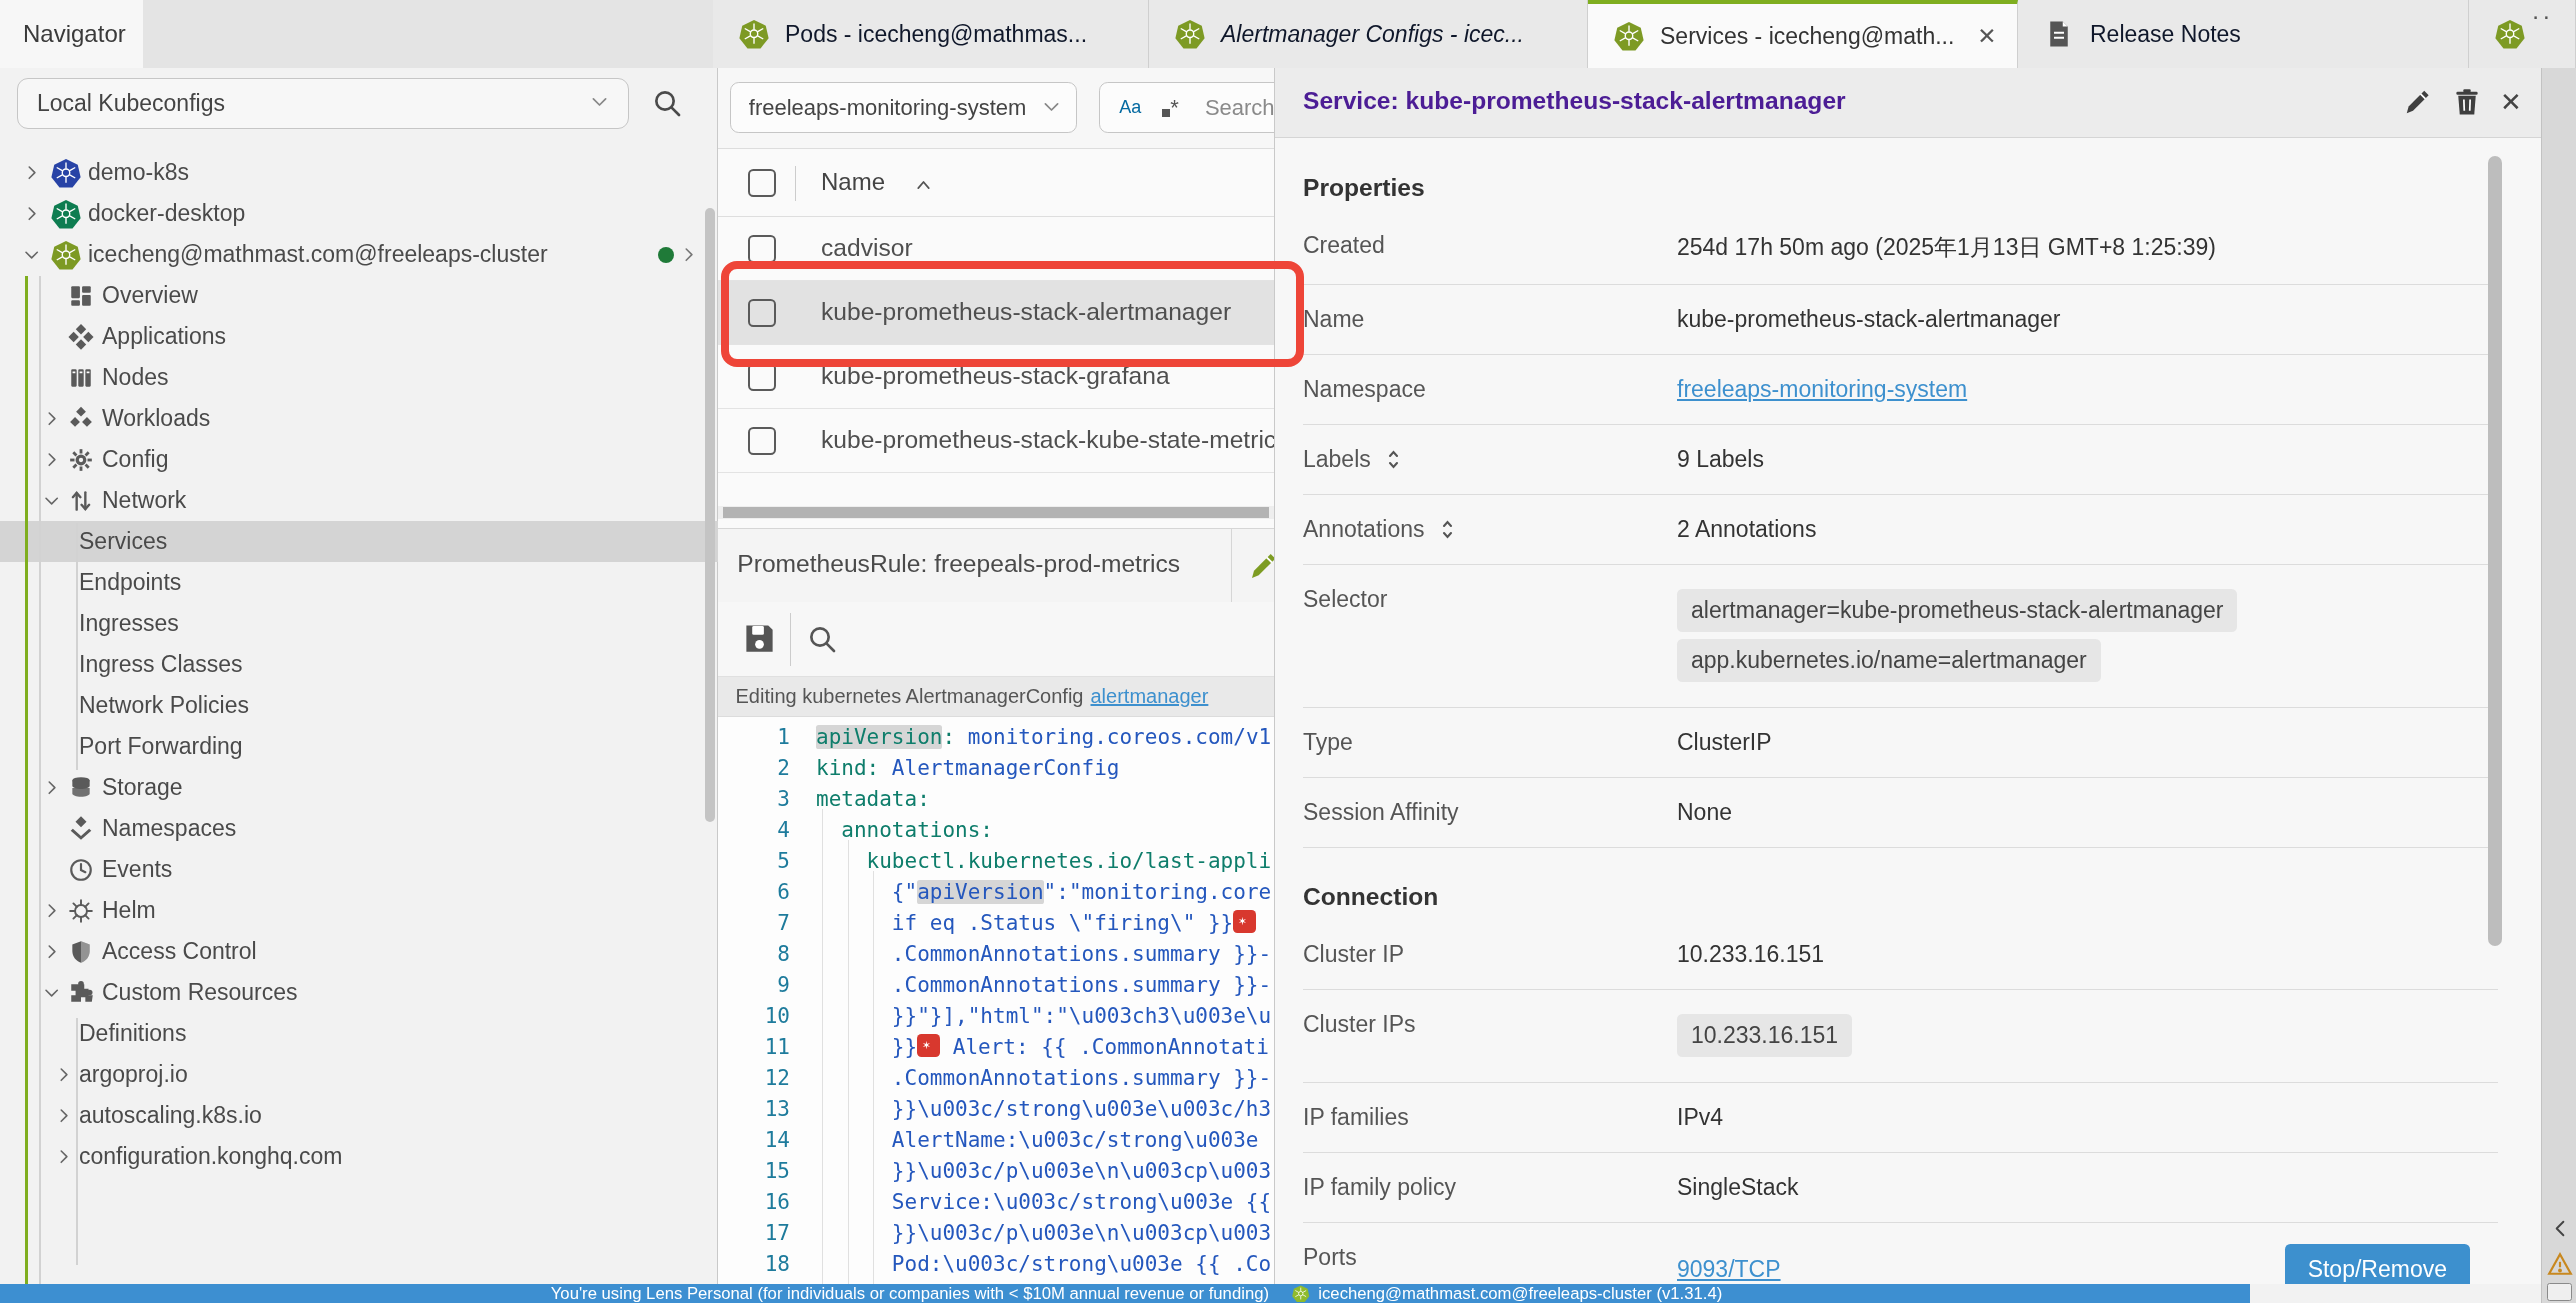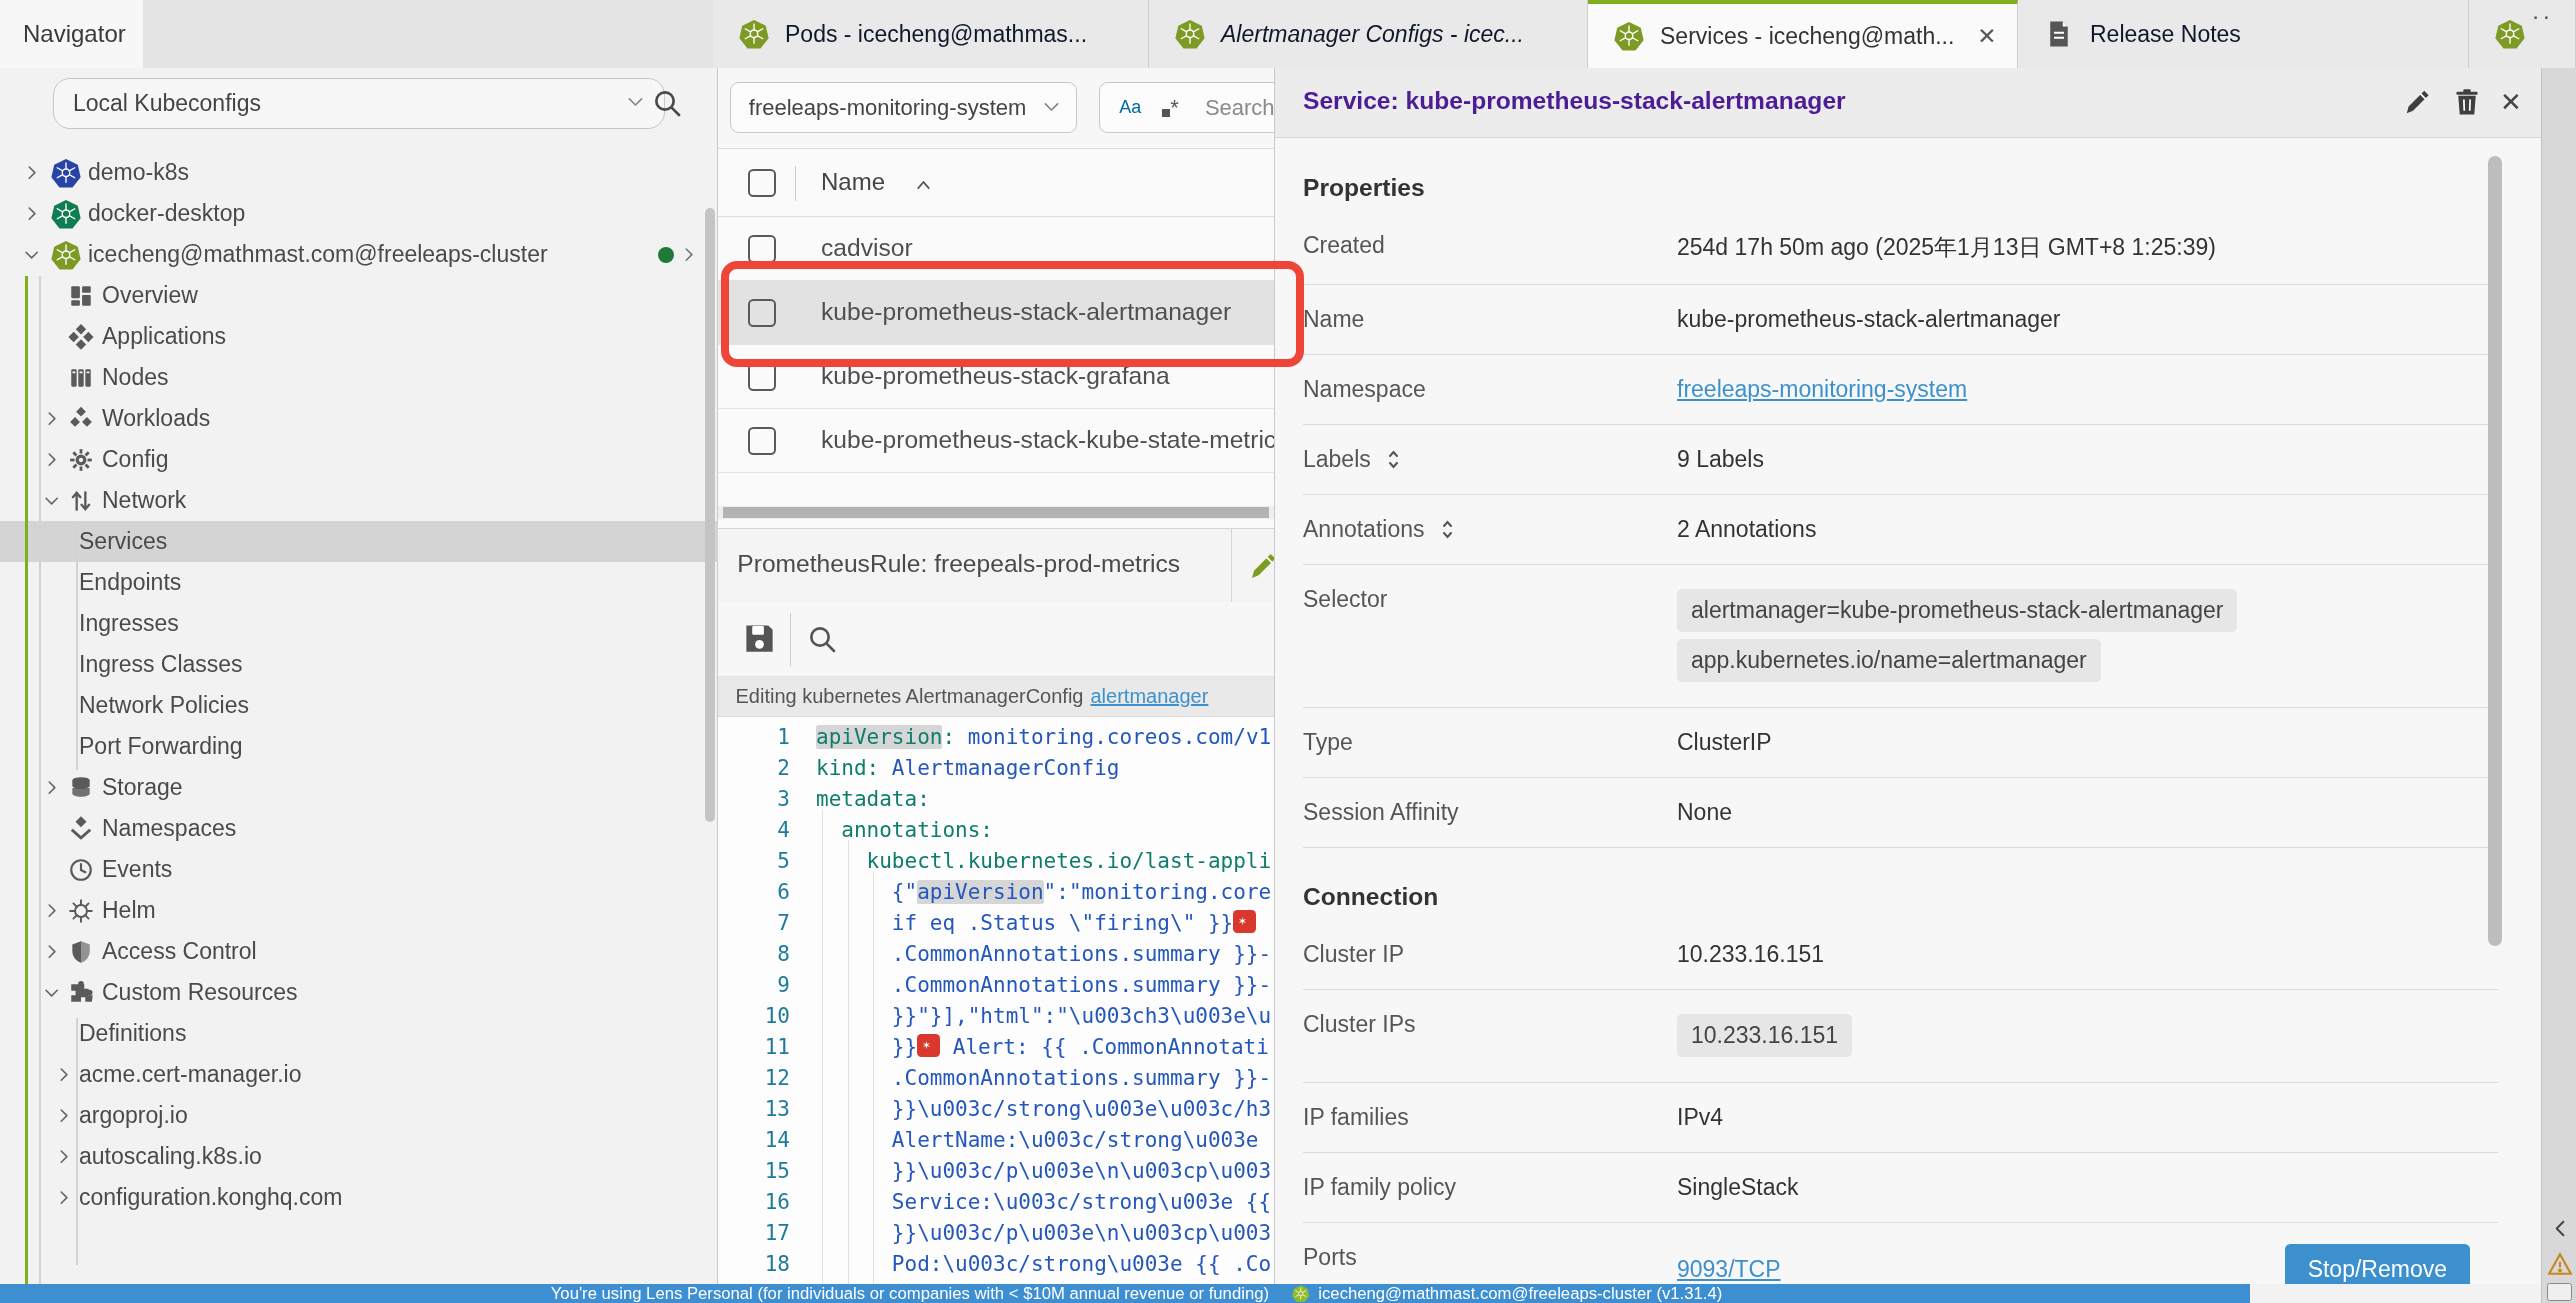--- a/index.html
+++ b/index.html
@@ -14,21 +14,21 @@
   .tab .ticon{margin:0 16px 0 26px;flex:0 0 auto;display:flex;}
   .tab .tlabel{font-size:23px;color:#0f172a;white-space:nowrap;}
   .tab.italic .tlabel{font-style:italic;}
   .tab.active{background:#fafafa;border-top:4.4px solid #7fae1f;}
   .tab.active .tlabel{color:#333;}
   .tab .tclose{margin:0 19.3px 0 23px;font-size:23px;color:#555;cursor:pointer;}
   #tab-overflow-dots{position:absolute;right:23px;top:1.8px;font-size:24.6px;color:#555;letter-spacing:2.6px;}
   
   #sidebar{position:absolute;left:0;top:68px;width:718px;height:1216px;background:#f2f2f2;border-right:0.9px solid #c9c9c9;box-sizing:border-box;}
   #kubeconfig-row{position:absolute;left:0;top:0;width:718px;height:81px;}
-  #kubeconfig-select{position:absolute;left:16.7px;top:9.7px;width:612px;height:51px;border:1.8px solid #c6c6c6;border-radius:17px;background:#f7f7f7;display:flex;align-items:center;box-sizing:border-box;margin-left:36px;}
+  #kubeconfig-select{position:absolute;left:16.7px;top:9.7px;width:612px;height:51px;border:1.8px solid #c6c6c6;border-radius:11px;background:#f7f7f7;display:flex;align-items:center;box-sizing:border-box;}
   #kubeconfig-select .sel-label{margin-left:19.3px;font-size:23px;color:#444;flex:1;}
   #kubeconfig-select .sel-chev{margin-right:17.5px;color:#888;}
   #sidebar-search{position:absolute;left:651px;top:19.3px;color:#4a4a4a;}
   #tree{position:absolute;left:0;top:84px;width:718px;height:1132px;overflow:hidden;}
   .trow{position:relative;height:41px;display:flex;align-items:center;text-align:right;}
   .trow .chev{color:#666;display:flex;}
   .trow .ticn{display:flex;color:#5a5a5a;}
   .trow .tlbl{font-size:23px;color:#4a4a4a;white-space:nowrap;}
   .trow.selected{background:#d4d4d4;}
   .trow .dot{width:16px;height:16px;border-radius:50%;background:#1f7a38;margin-left:23px;}
@@ -493,28 +493,20 @@
         </div>
         <div class="trow">
           <span class="tlbl" style="position: absolute; left: 79px;">Definitions</span>
         </div>
         <div class="trow">
           <span class="chev" style="position: absolute; left: 54px;">
             <svg width="19.3" height="19.3" viewBox="0 0 24 24" fill="none" stroke="#666" stroke-width="2" stroke-linecap="round" stroke-linejoin="round">
               <polyline points="9,5 16,12 9,19"></polyline>
             </svg>
           </span>
-          <span class="tlbl" style="position: absolute; left: 79px;">acme.cert-manager.io</span>
-        </div>
-        <div class="trow">
-          <span class="chev" style="position: absolute; left: 54px;">
-            <svg width="19.3" height="19.3" viewBox="0 0 24 24" fill="none" stroke="#666" stroke-width="2" stroke-linecap="round" stroke-linejoin="round">
-              <polyline points="9,5 16,12 9,19"></polyline>
-            </svg>
-          </span>
           <span class="tlbl" style="position: absolute; left: 79px;">argoproj.io</span>
         </div>
         <div class="trow">
           <span class="chev" style="position: absolute; left: 54px;">
             <svg width="19.3" height="19.3" viewBox="0 0 24 24" fill="none" stroke="#666" stroke-width="2" stroke-linecap="round" stroke-linejoin="round">
               <polyline points="9,5 16,12 9,19"></polyline>
             </svg>
           </span>
           <span class="tlbl" style="position: absolute; left: 79px;">autoscaling.k8s.io</span>
         </div>

